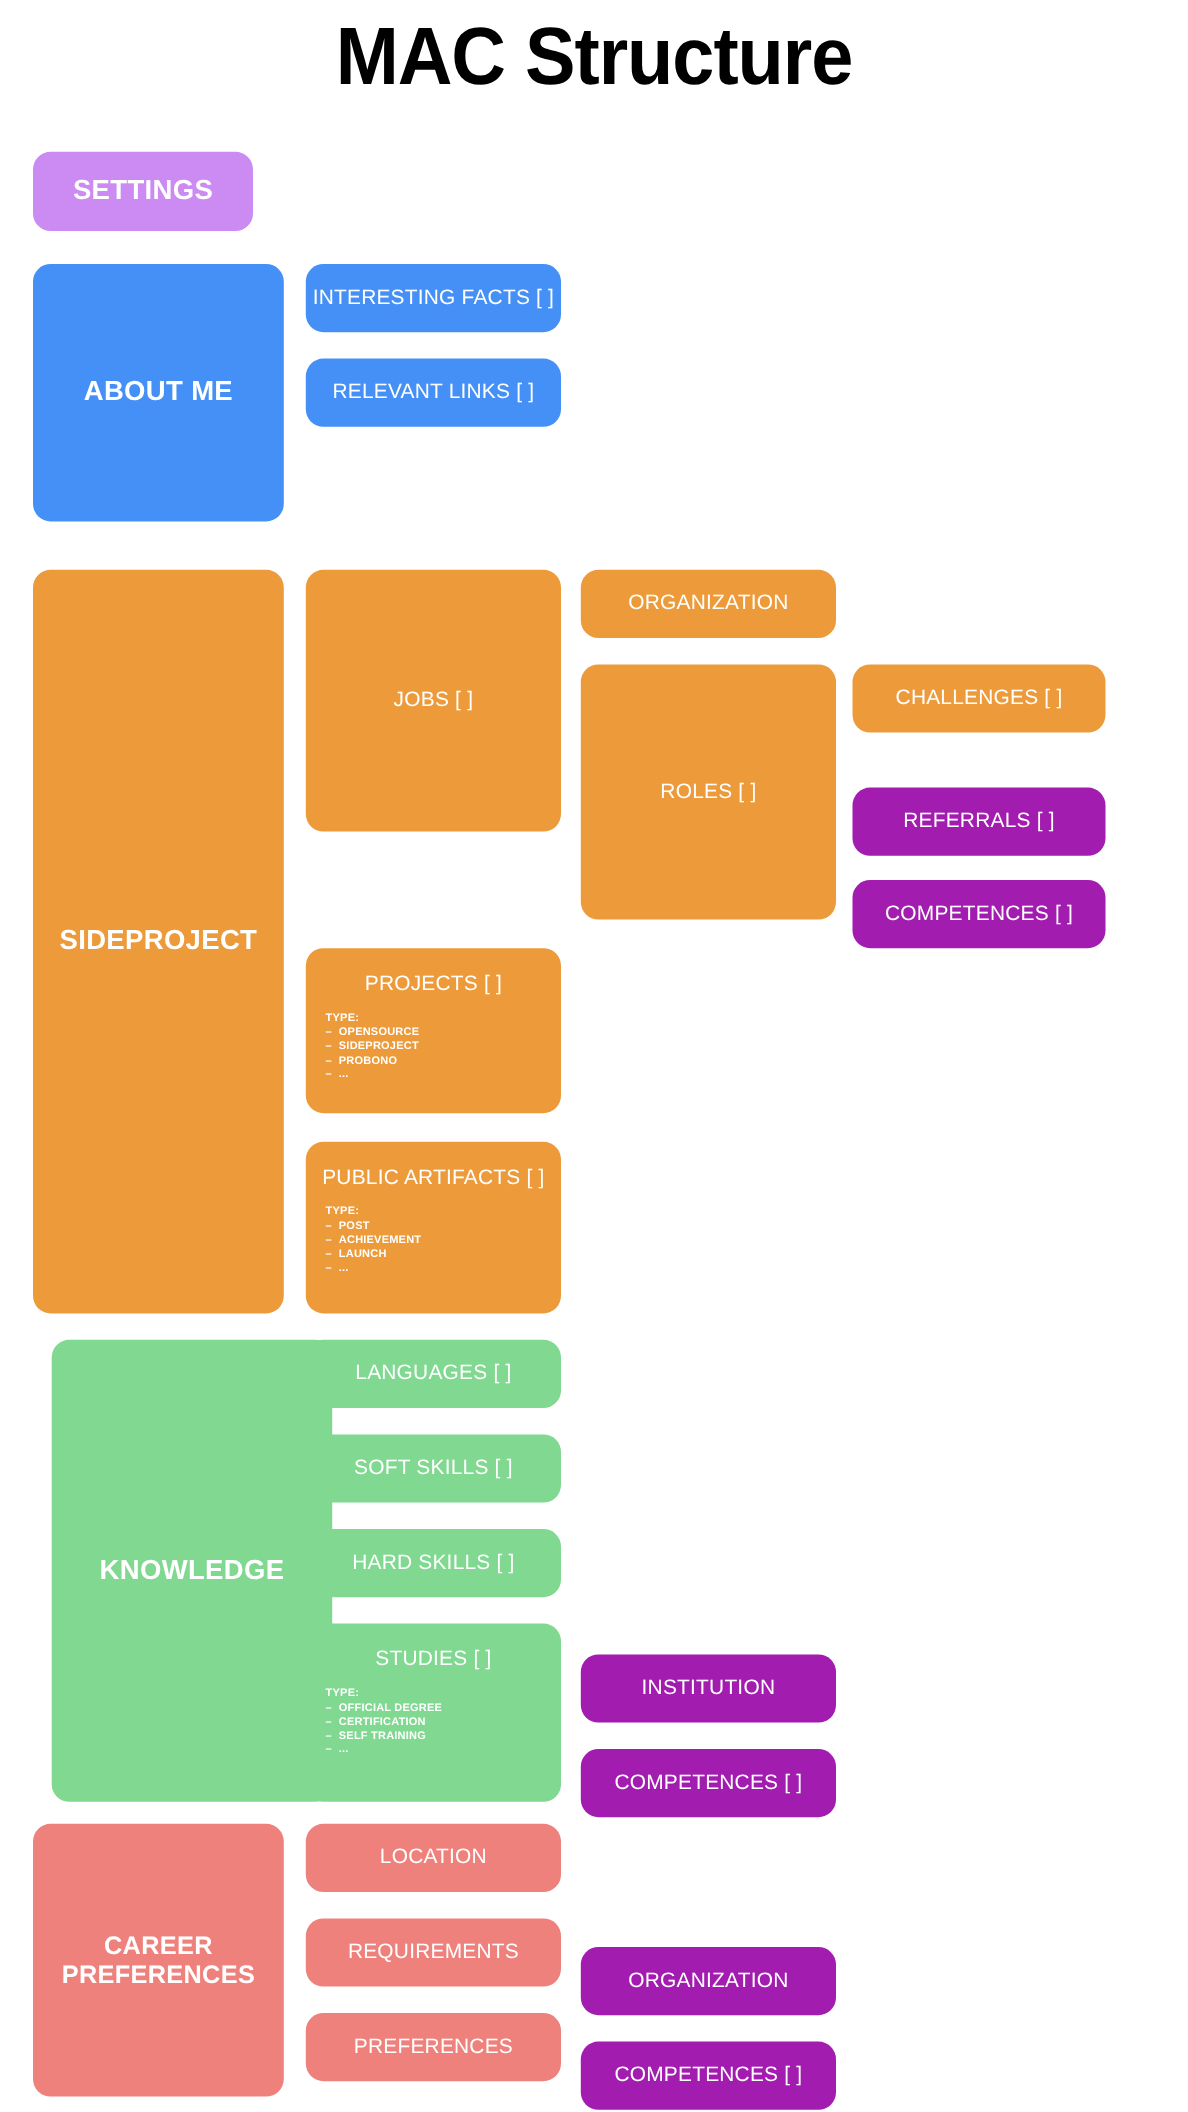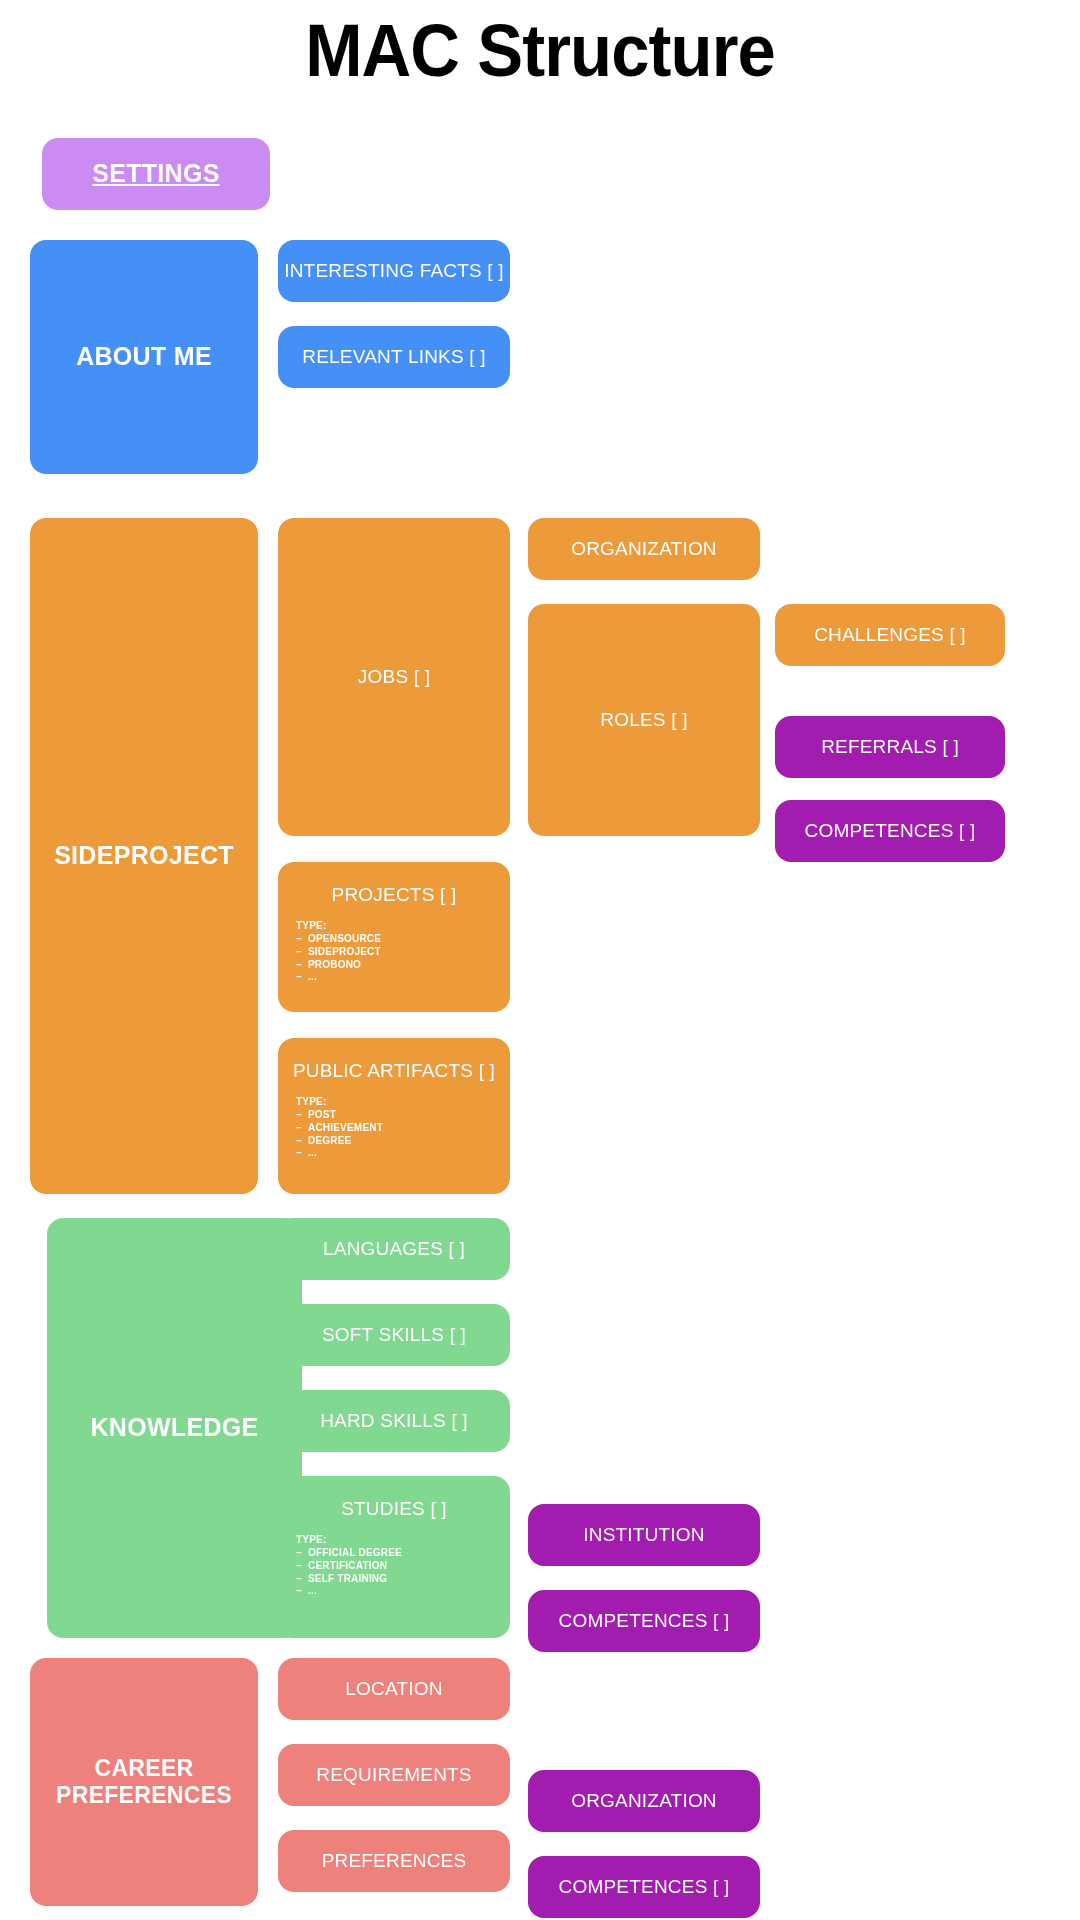--- a/index.html
+++ b/index.html
@@ -107,39 +107,39 @@
   .c-salmon { background: #ef817c; }
   .c-gray   { background: #a21caf; margin-top: 28px; }
 </style>
 </head>
 <body>
 
 <div id="canvas">
 
   <div class="page-title">MAC Structure</div>
 
-  <div class="node root c-purple" style="left:42px; top:138px; width:228px; height:72px;text-decoration:underline;">
+  <div class="node root c-purple" style="left:30px; top:138px; width:200px; height:72px;">
     <span class="label">SETTINGS</span>
   </div>
 
   <div class="node root c-blue" style="left:30px; top:240px; width:228px; height:234px;">
     <span class="label">ABOUT ME</span>
   </div>
   <div class="node child c-blue" style="left:278px; top:240px; width:232px; height:62px;">
     <span class="label">INTERESTING FACTS [ ]</span>
   </div>
   <div class="node child c-blue" style="left:278px; top:326px; width:232px; height:62px;">
     <span class="label">RELEVANT LINKS [ ]</span>
   </div>
 
   <div class="node root c-orange" style="left:30px; top:518px; width:228px; height:676px;">
     <span class="label">SIDEPROJECT</span>
   </div>
 
-  <div class="node child c-orange" style="left:278px; top:518px; width:232px; height:318px;">
+  <div class="node child c-orange" style="left:278px; top:518px; width:232px; height:238px;">
     <span class="label">JOBS [ ]</span>
   </div>
 
   <div class="node child c-orange" style="left:528px; top:518px; width:232px; height:62px;">
     <span class="label">ORGANIZATION</span>
   </div>
 
   <div class="node child c-orange" style="left:528px; top:604px; width:232px; height:232px;">
     <span class="label">ROLES [ ]</span>
   </div>
@@ -167,21 +167,21 @@
     </div>
   </div>
 
   <div class="node child has-list c-orange" style="left:278px; top:1038px; width:232px; height:156px;">
     <span class="label">PUBLIC ARTIFACTS [ ]</span>
     <div class="typebox">
       <div class="type-head">TYPE:</div>
       <ul>
         <li><span class="dash">–</span><span>POST</span></li>
         <li><span class="dash">–</span><span>ACHIEVEMENT</span></li>
-        <li><span class="dash">–</span><span>DEGREE</span></li>
+        <li><span class="dash">–</span><span>LAUNCH</span></li>
         <li><span class="dash">–</span><span>...</span></li>
       </ul>
     </div>
   </div>
 
   <div class="node root c-green" style="left:47px; top:1218px; width:255px; height:420px;">
     <span class="label">KNOWLEDGE</span>
   </div>
 
   <div class="node child c-green" style="left:278px; top:1218px; width:232px; height:62px;">

